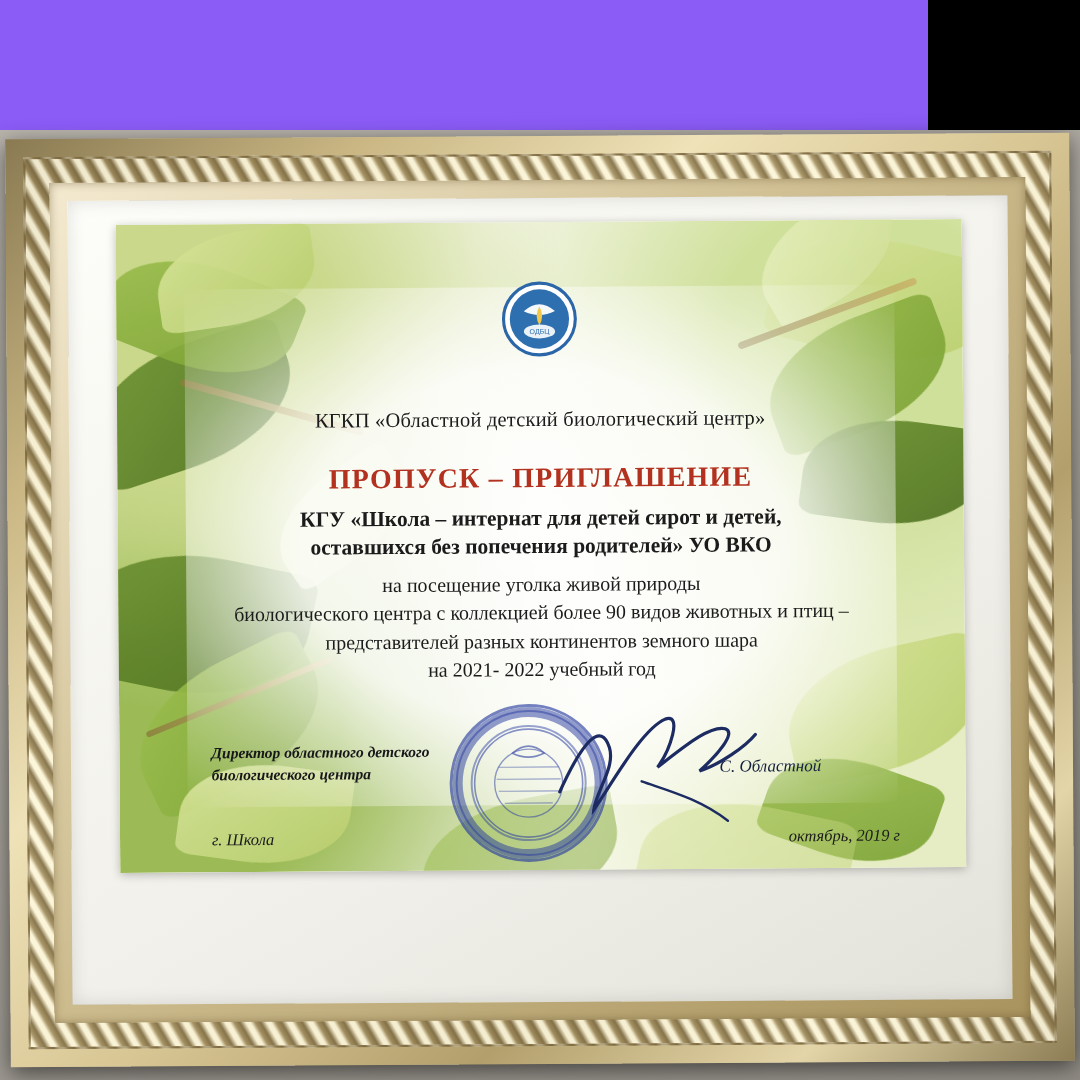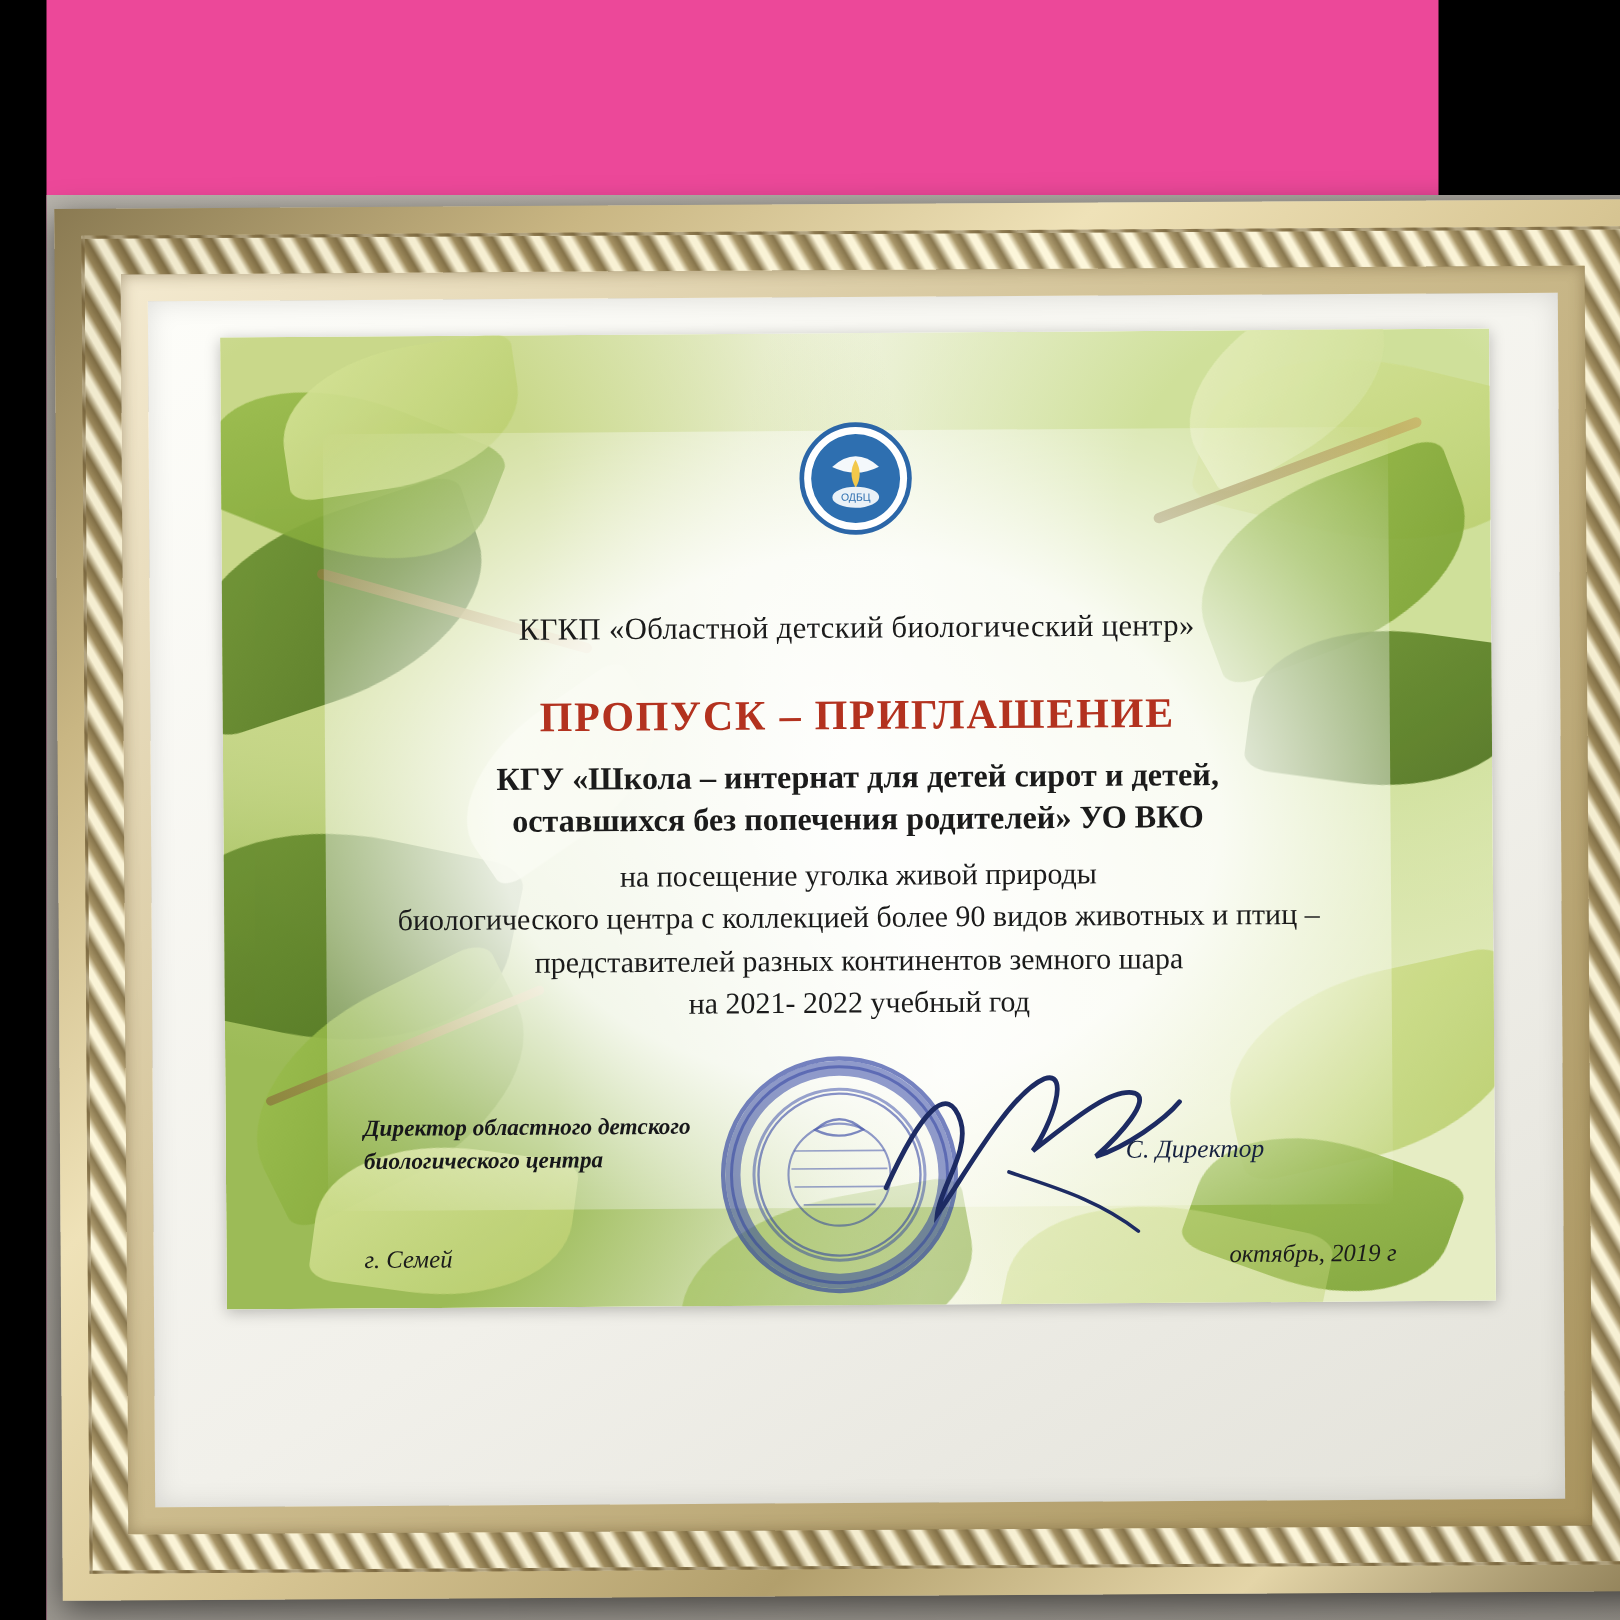--- a/index.html
+++ b/index.html
@@ -14,22 +14,21 @@
     font-family: "Liberation Serif", serif;
   }
 
   
   .photo {
     position: absolute;
     left: 0;
     top: 0;
     width: 928px;
     height: 1080px;
-    background: #ec4899;
-    margin-left: 31px;
+    background: #8b5cf6;
   }
 
   
   .wall {
     position: absolute;
     left: 0;
     top: 130px;
     width: 1080px;
     height: 950px;
     background:
@@ -351,21 +350,21 @@
           </svg>
         </div>
 
         <svg class="sig-ink" viewBox="0 0 220 140">
           <path d="M10 96 C 34 44, 52 26, 60 52 C 66 72, 46 96, 44 114 C 60 92, 92 34, 116 24
                    C 134 18, 120 56, 108 72 C 132 54, 160 30, 176 34 C 188 38, 166 62, 150 76
                    C 170 70, 196 52, 206 40" fill="none" stroke="#1d2b63" stroke-width="3.2" stroke-linecap="round"></path>
           <path d="M92 86 C 120 96, 150 104, 178 126" fill="none" stroke="#1d2b63" stroke-width="2.4" stroke-linecap="round"></path>
         </svg>
 
-        <div class="signed-name">С. Директор</div>
+        <div class="signed-name">С. Областной</div>
       </div>
 
-      <div class="footer-left">г. Семей</div>
+      <div class="footer-left">г. Школа</div>
       <div class="footer-right">октябрь, 2019 г</div>
 
     </div>
   </div>
 </div>
 
 </body></html>

